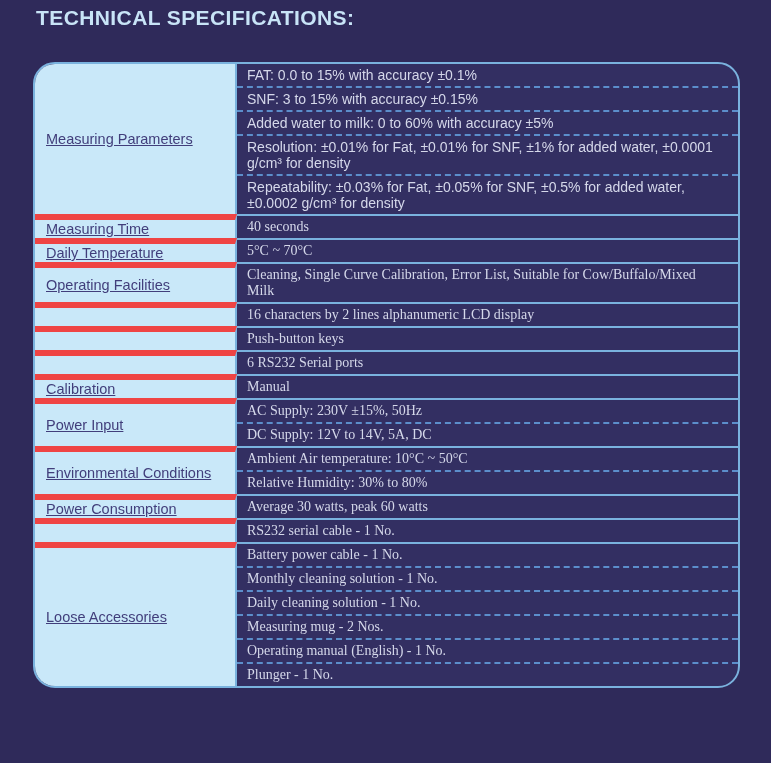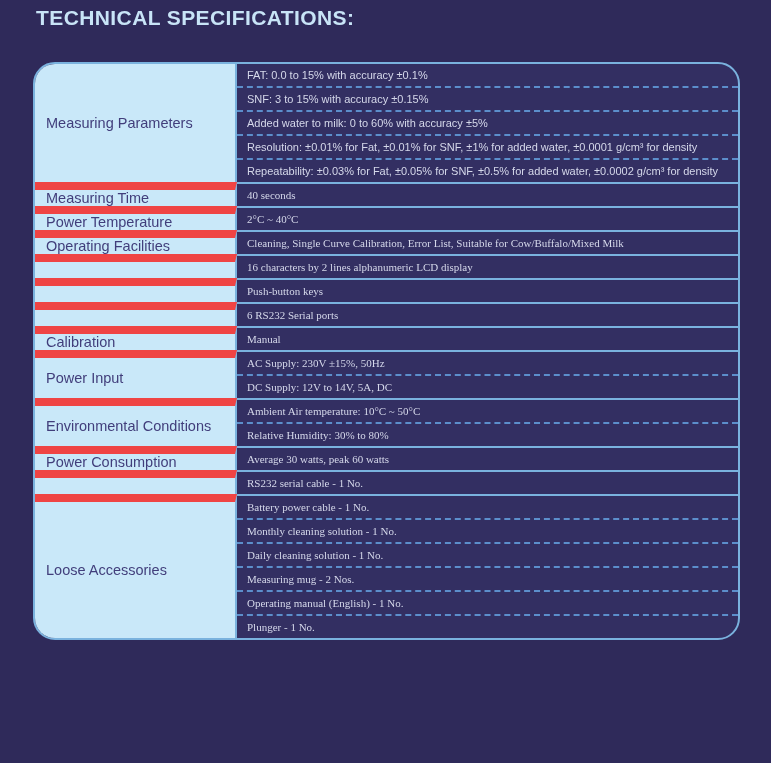--- a/index.html
+++ b/index.html
@@ -43,40 +43,41 @@
     flex: 0 0 202px;
     width: 202px;
     box-sizing: border-box;
     background: #C9E8F9;
     color: #413E7B;
     font-size: 14.5px;
     display: flex;
     align-items: center;
     padding: 0 4px 0 11px;
     border-right: 2px solid #7AB2DE;
+    text-decoration: underline;
   }
   .section + .section .label-cell {
-    border-top: 8px solid #ef4444;
+    border-top: 6px solid #ef4444;
   }
   .value-stack {
     flex: 1 1 auto;
     display: flex;
     flex-direction: column;
   }
   .section + .section .value-stack {
     border-top: 2px solid #7AB2DE;
     font-family: Liberation Serif, serif;
   }
   .value-cell {
     flex: 1 1 auto;
     display: flex;
     align-items: center;
     padding: 3px 12px 3px 10px;
     color: #D5D8EA;
-    font-size: 11px;
+    font-size: 14px;
     line-height: 16px;
     min-height: 16px;
   }
   .value-cell + .value-cell {
     border-top: 2px dashed #5C8ECB;
   }
 </style>
 </head>
 <body>
 
@@ -100,23 +101,23 @@
   </div>
 
   <div class="section">
     <div class="label-cell">Measuring Time</div>
     <div class="value-stack">
   <div class="value-cell">40 seconds</div>
 </div>
   </div>
 
   <div class="section">
-    <div class="label-cell">Power Temperature</div>
-    <div class="value-stack">
-  <div class="value-cell">2°C ~ 40°C</div>
+    <div class="label-cell">Daily Temperature</div>
+    <div class="value-stack">
+  <div class="value-cell">5°C ~ 70°C</div>
 </div>
   </div>
 
   <div class="section">
     <div class="label-cell">Operating Facilities</div>
     <div class="value-stack">
   <div class="value-cell">Cleaning, Single Curve Calibration, Error List, Suitable for Cow/Buffalo/Mixed Milk</div>
 </div>
   </div>
 

